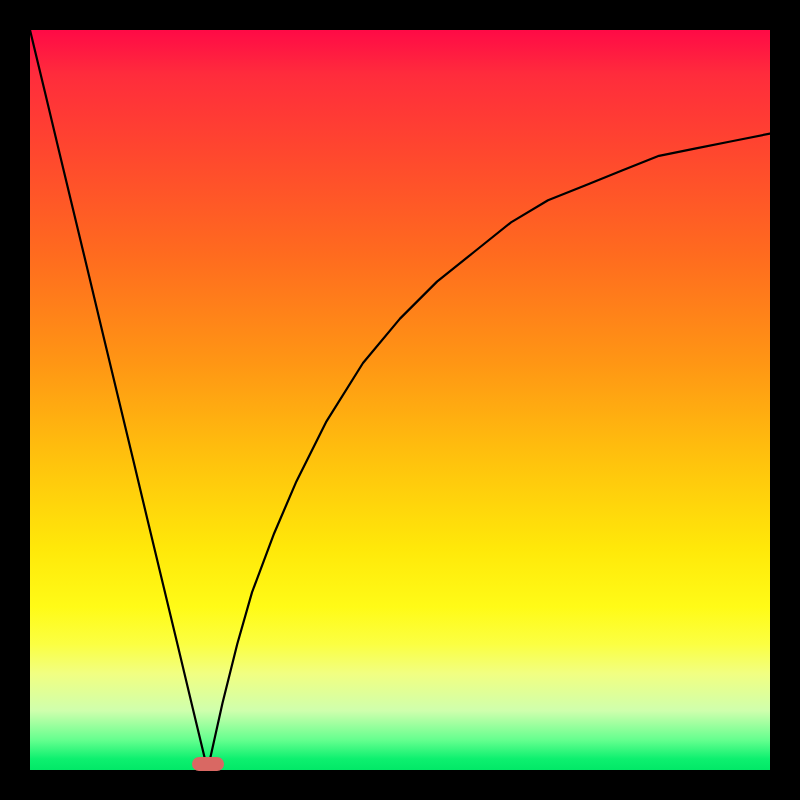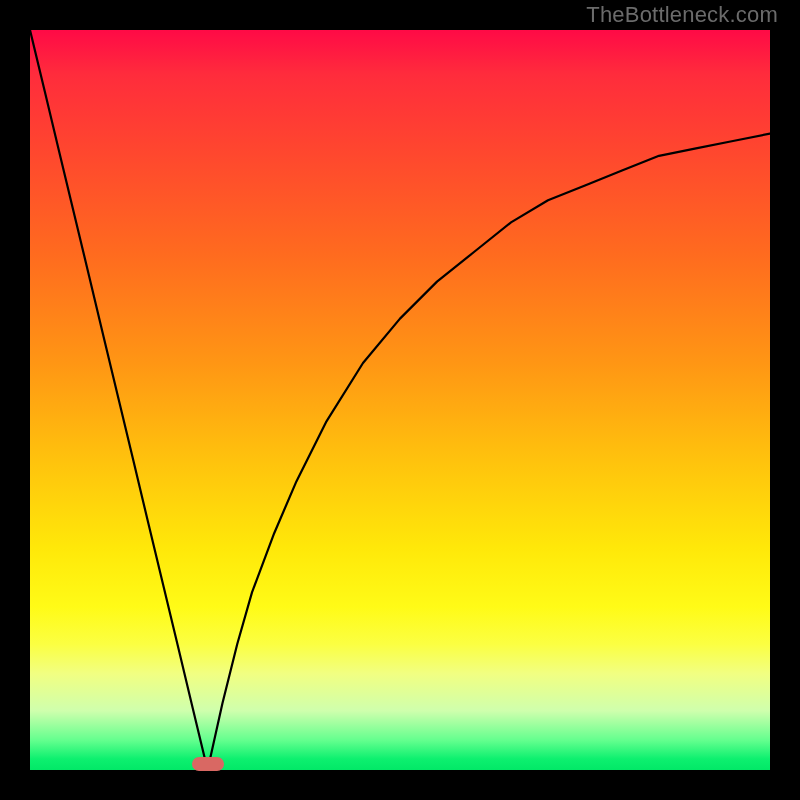--- a/index.html
+++ b/index.html
@@ -63,21 +63,20 @@
     width: 32px;
     height: 14px;
     left: 162px;   
     bottom: -1px;
   }
 </style>
 </head>
 <body>
 
 <div class="outer">
-  <div class="watermark">TheBottleneck.com</div>
 
   <div class="plot">
     <svg class="curve" viewBox="0 0 740 740" preserveAspectRatio="none">
       <path fill="none" stroke="#000" stroke-width="2.2" stroke-linejoin="round" stroke-linecap="round" d="M0.0,0.0 L14.8,61.4 L29.6,123.6 L44.4,185.0 L59.2,246.4 L74.0,308.6 L88.8,370.0 L103.6,431.4 L118.4,493.6 L133.2,555.0 L148.0,616.4 L162.8,678.6 L177.6,740.0 M177.6,740.0 L192.4,673.4 L207.2,614.2 L222.0,562.4 L244.2,503.2 L266.4,451.4 L296.0,392.2 L333.0,333.0 L370.0,288.6 L407.0,251.6 L444.0,222.0 L481.0,192.4 L518.0,170.2 L555.0,155.4 L592.0,140.6 L629.0,125.8 L666.0,118.4 L703.0,111.0 L740.0,103.6"></path>
     </svg>
     <div class="marker"></div>
   </div>
 </div>
 
 </body></html>

